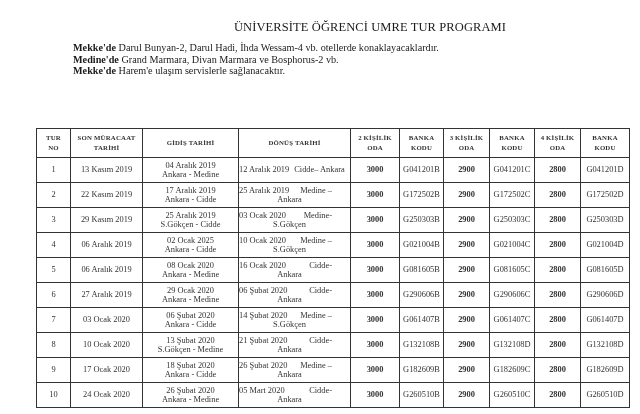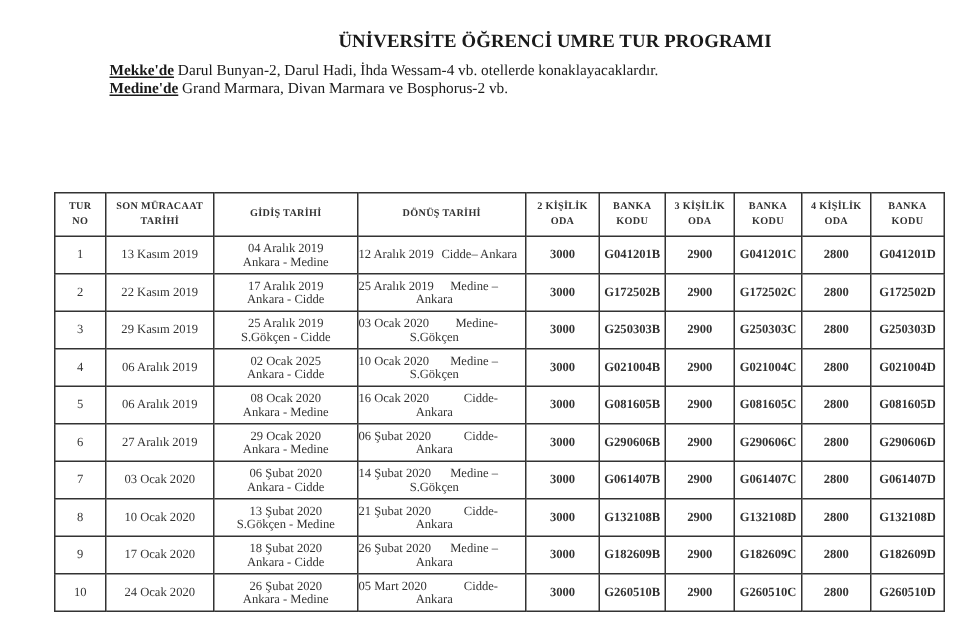--- a/index.html
+++ b/index.html
@@ -1,38 +1,39 @@
 <!DOCTYPE html>
 <html><head>
 <meta charset="utf-8">
 <style>
   html, body { margin: 0; padding: 0; background: #ffffff; }
   body { width: 640px; height: 414px; overflow: hidden; position: relative; font-family: "Liberation Serif", serif; color: #1a1a1a; }
-  .title { position: absolute; top: 20px; left: 0; width: 624px; text-align: center; font-weight: bold; font-size: 12.5px; letter-spacing: 0.1px; padding-left: 116px; box-sizing: border-box; }
+  .title { position: absolute; top: 20px; left: 0; width: 624px; text-align: center; font-weight: normal; font-size: 12.5px; letter-spacing: 0.1px; padding-left: 116px; box-sizing: border-box; }
   .notes { position: absolute; top: 42px; left: 73px; font-size: 10.2px; line-height: 11.6px; }
   .notes .line { white-space: nowrap; }
-  .notes b { font-weight: bold; text-decoration: underline; }
+  .notes b { font-weight: bold; }
   table.program { position: absolute; top: 128px; left: 36px; width: 593px; border-collapse: collapse; table-layout: fixed; font-size: 8.4px; }
   table.program th, table.program td { border: 1px solid #333; text-align: center; vertical-align: middle; padding: 0; color: #333; }
   table.program thead th { height: 28px; font-weight: bold; font-size: 6.8px; line-height: 10px; letter-spacing: 0.2px; }
   table.program tbody td { height: 24px; line-height: 9.5px; }
   td.bold { font-weight: bold; color: #111; }
   td.ret { text-align: left; padding-left: 6px; }
   td.ret .r1 { display: flex; justify-content: space-between; padding-right: 18px; }
   td.ret .r2 { text-align: center; padding-right: 10px; }
-  .code { color: #444; font-weight: bold; }
+  .code { color: #444; }
 </style>
 </head>
 <body>
 
 <div class="title">ÜNİVERSİTE ÖĞRENCİ UMRE TUR PROGRAMI</div>
 
 <div class="notes">
   <div class="line"><b>Mekke'de</b><span> Darul Bunyan-2, Darul Hadi, İhda Wessam-4 vb. otellerde konaklayacaklardır.</span></div>
   <div class="line"><b>Medine'de</b><span> Grand Marmara, Divan Marmara ve Bosphorus-2 vb.</span></div>
+  <div class="line"><b>Mekke'de</b><span> Harem'e ulaşım servislerle sağlanacaktır.</span></div>
 </div>
 
 <table class="program">
   <colgroup>
     <col style="width:34px">
       <col style="width:72px">
       <col style="width:96px">
       <col style="width:112px">
     <col style="width:49px">
       <col style="width:44px">

